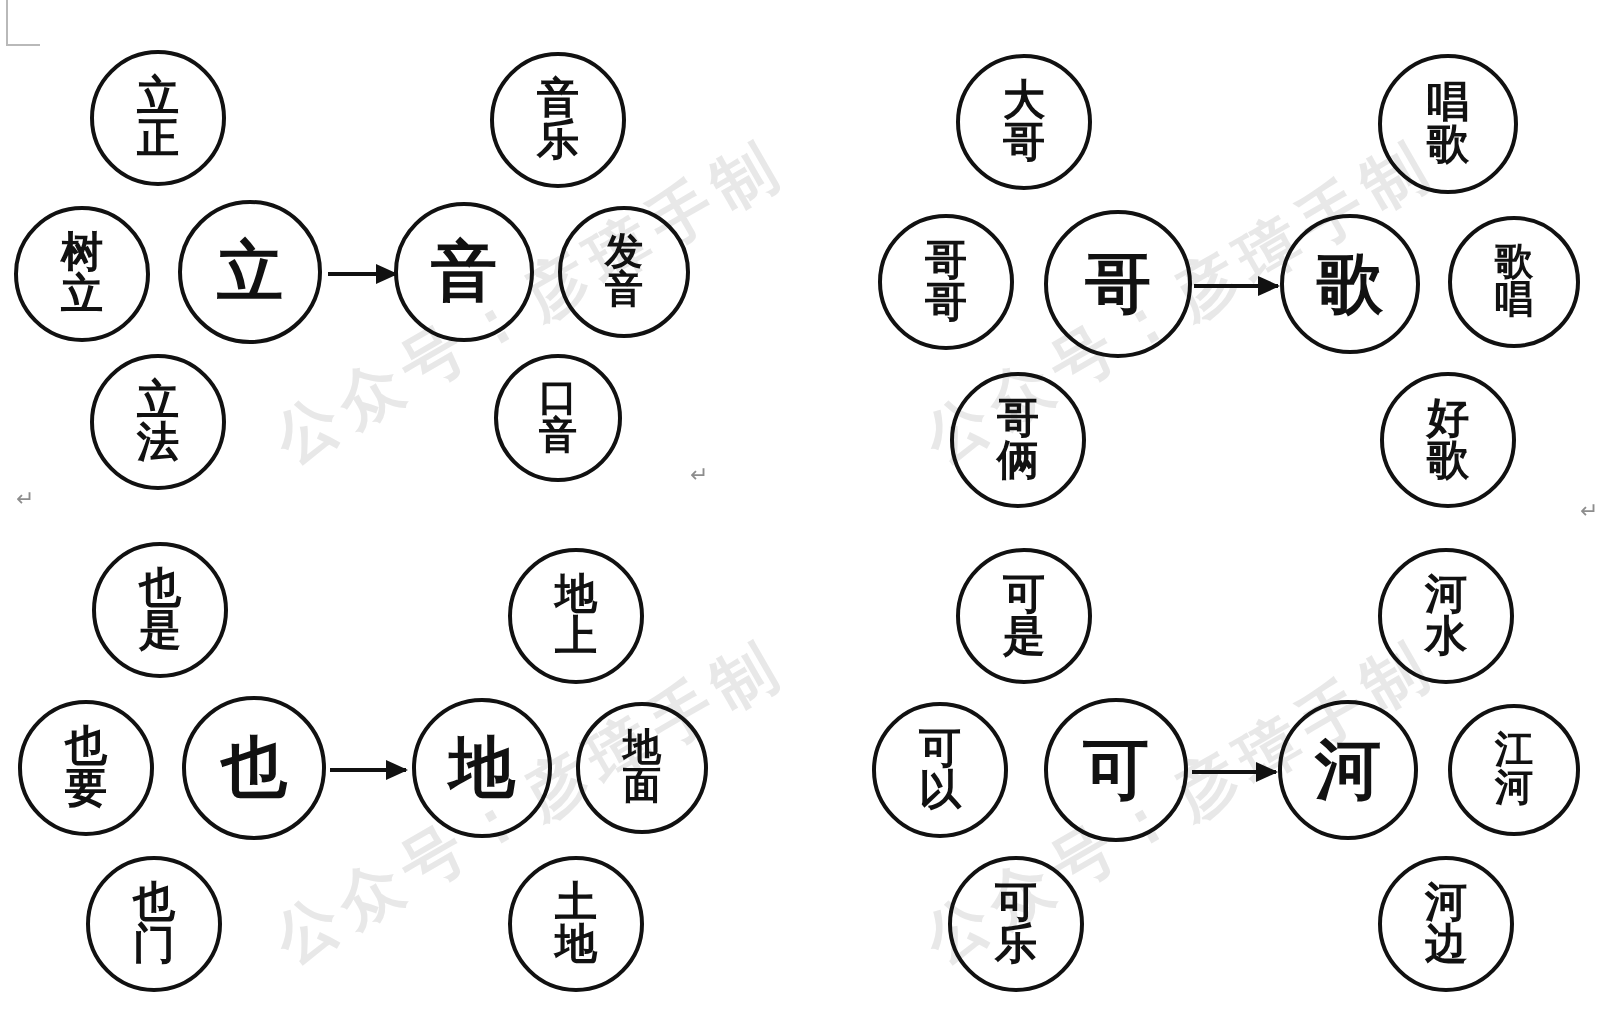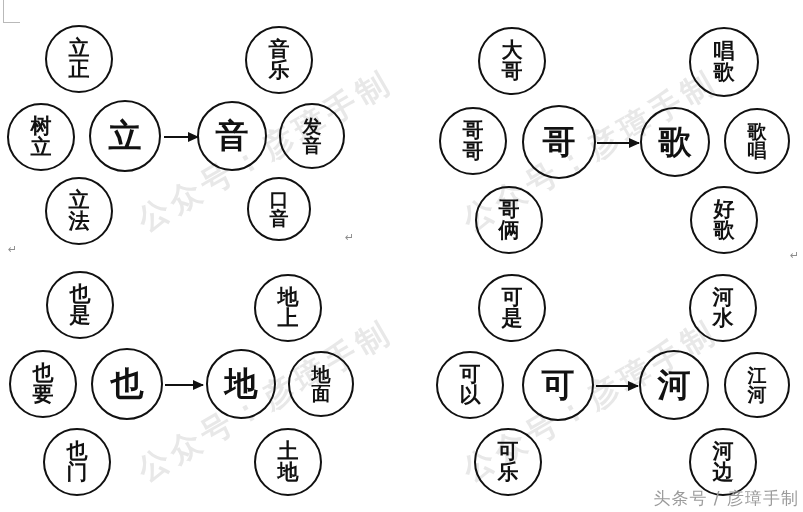--- a/index.html
+++ b/index.html
@@ -316,14 +316,13 @@
       </div>
       <div class="arrow" style="left: 596px; top: 385px; width: 42px;"></div>
     </div>
 
   <div id="marks-layer">
       <div class="return-mark" style="left: 8px; top: 244px;">↵</div>
       <div class="return-mark" style="left: 345px; top: 232px;">↵</div>
       <div class="return-mark" style="left: 790px; top: 250px;">↵</div>
     </div>
 
-  <div class="credit">头条号 / 彦璋手制</div>
 </div>
 
 </body></html>

